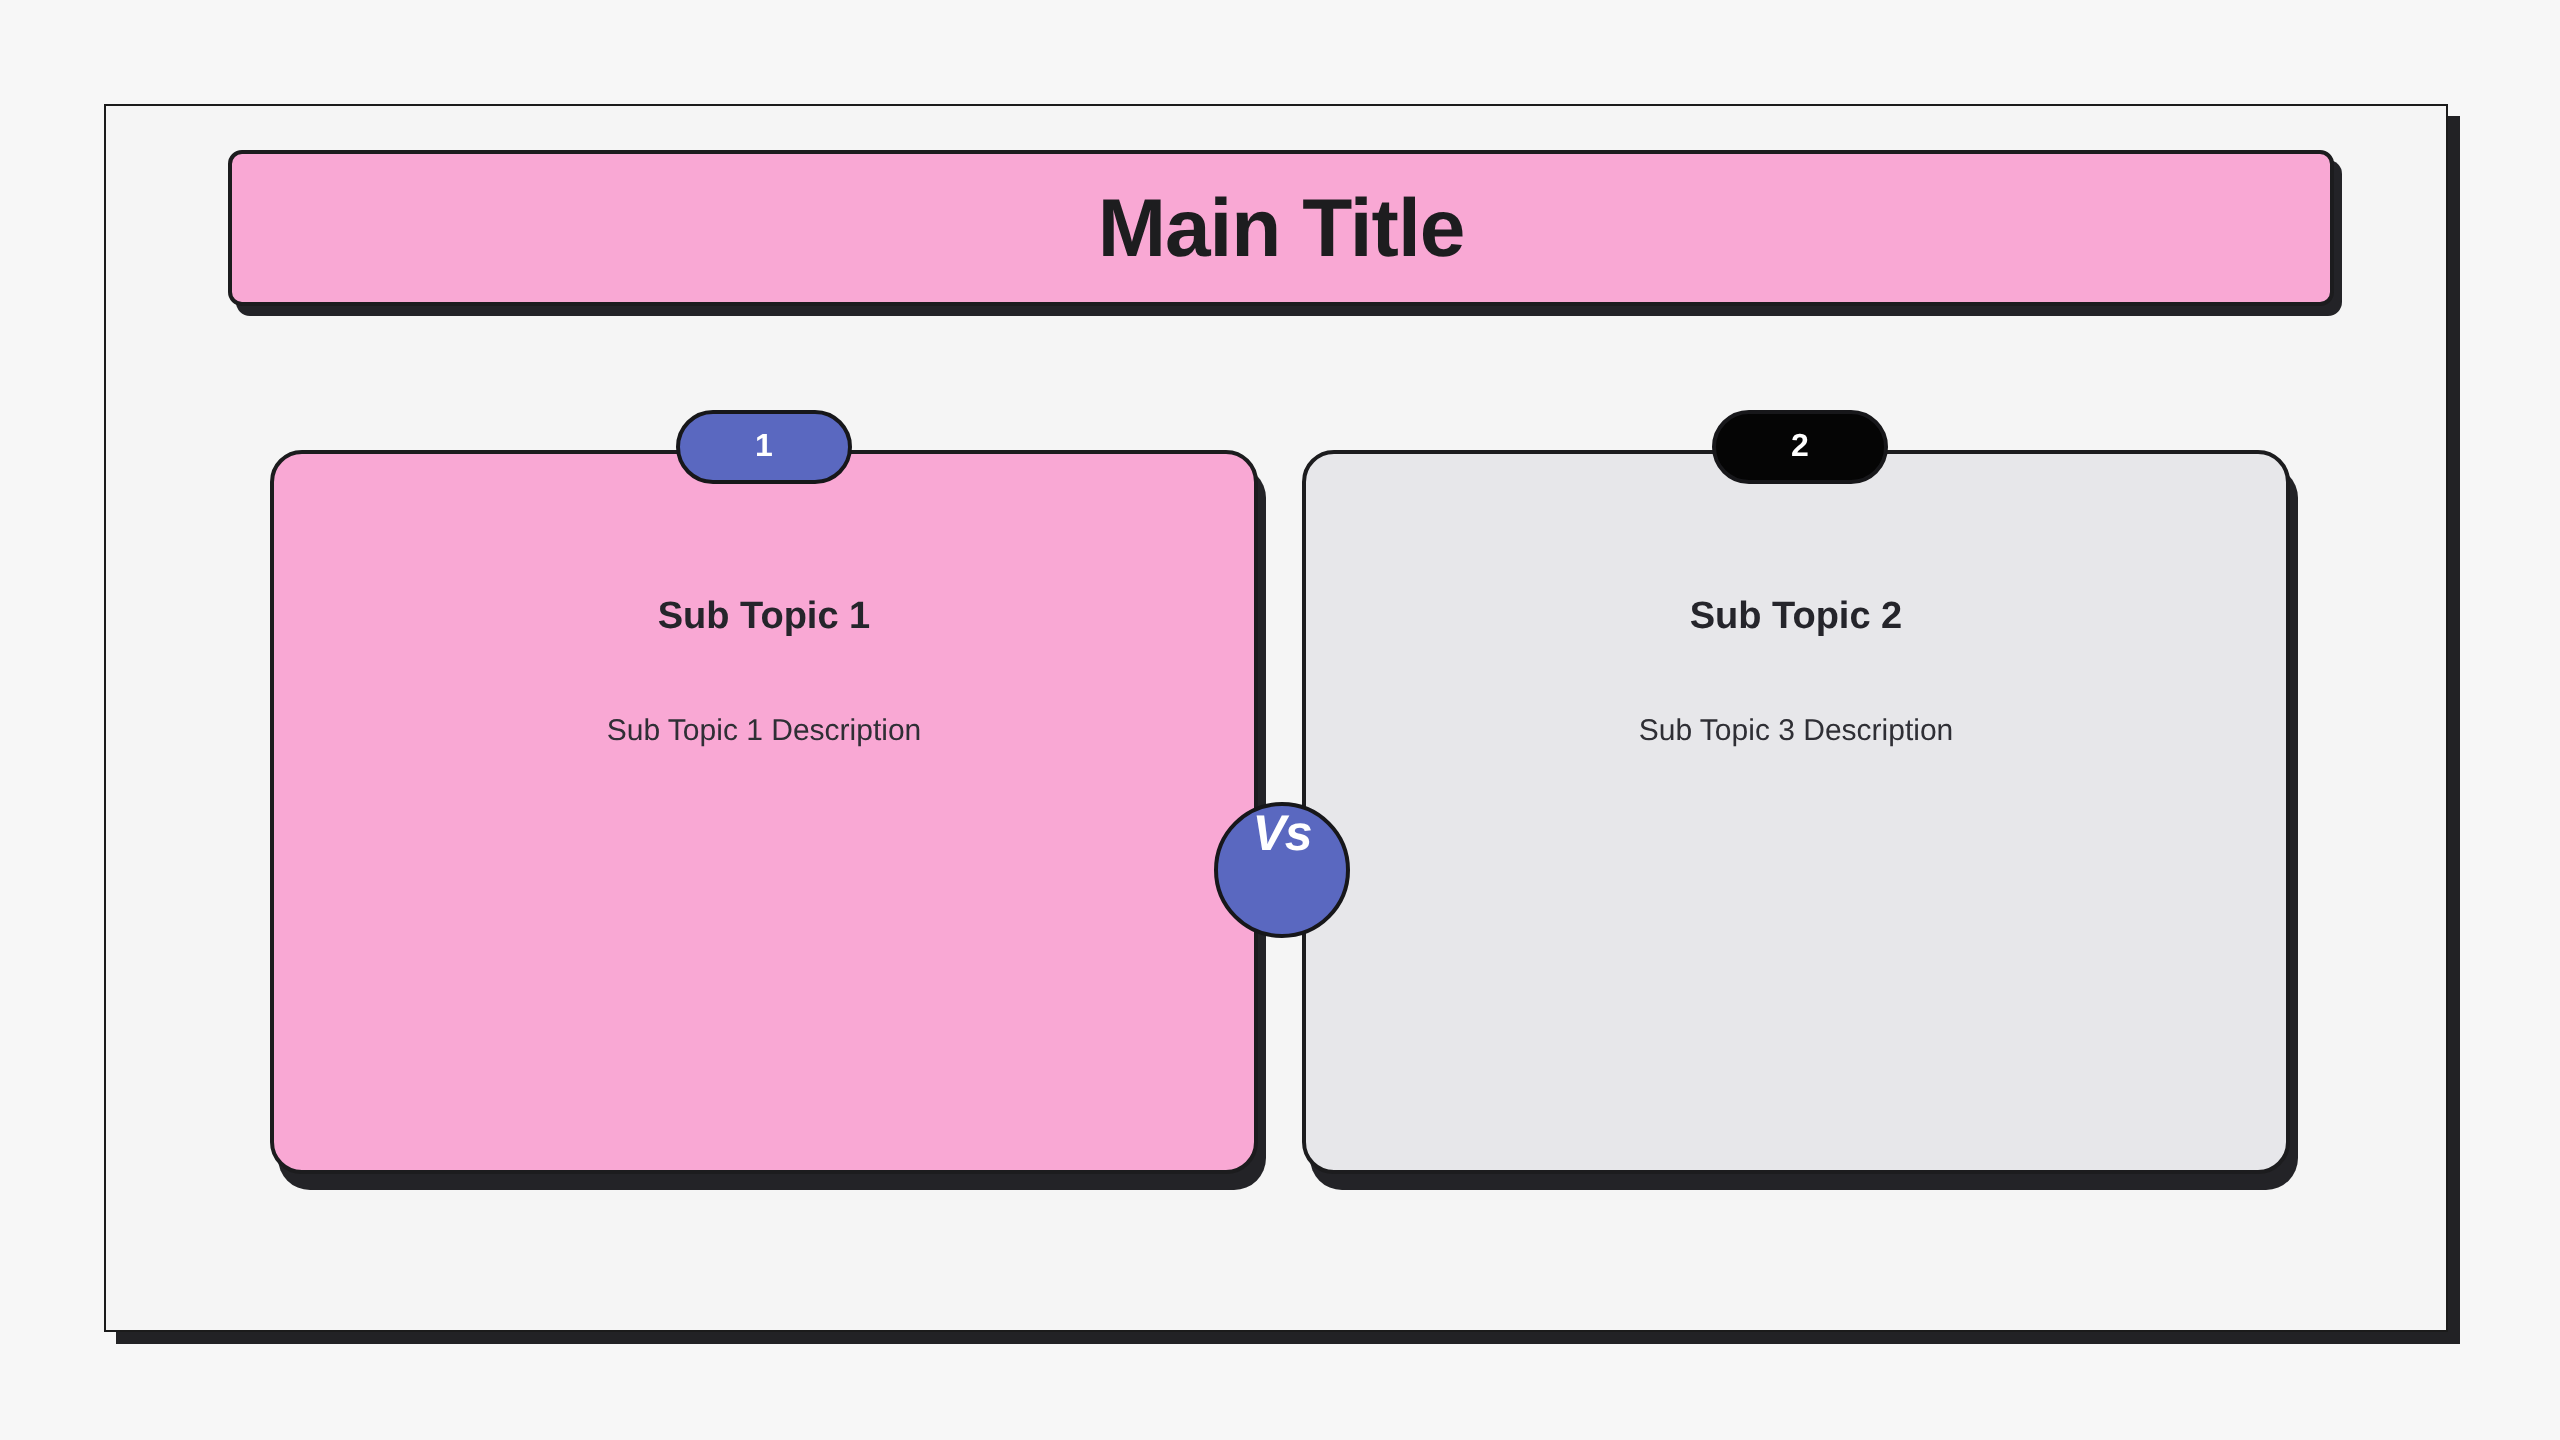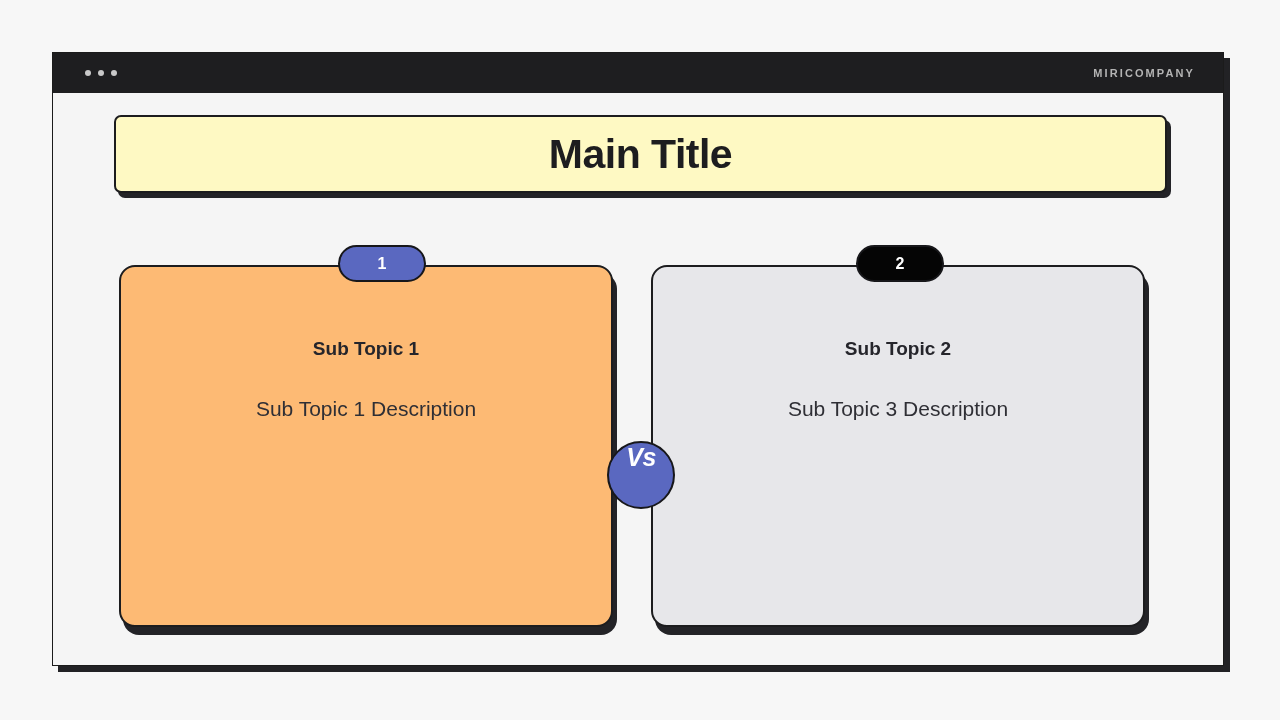--- a/index.html
+++ b/index.html
@@ -67,21 +67,21 @@
     padding: 0;
   }
 
   
   .title-card {
     position: absolute;
     left: 61px;
     top: 22px;
     width: 1053px;
     height: 78px;
-    background: #fef9c3;
+    background: #f9a8d4;
     border: 2px solid #1c1c1e;
     border-radius: 7px;
     display: flex;
     align-items: center;
     justify-content: center;
     box-shadow: 4px 5px 0 0 #232327;
   }
   .title-card h1 {
     font-size: 41px;
     font-weight: 700;
@@ -102,22 +102,22 @@
   .panel {
     position: absolute;
     top: 172px;
     width: 494px;
     height: 362px;
     border: 2.5px solid #1c1c1e;
     border-radius: 16px;
     box-shadow: 4px 8px 0 0 #232327;
   }
   .panel-left {
-    left: 66px;
-    background: #fdba74;
+    left: 82px;
+    background: #f9a8d4;
   }
   .panel-right {
     left: 598px;
     background: #e7e7ea;
   }
 
   .panel-heading {
     position: absolute;
     left: 0;
     right: 0;
@@ -126,21 +126,21 @@
     font-size: 19px;
     font-weight: 700;
     color: #25252b;
   }
   .panel-desc {
     position: absolute;
     left: 0;
     right: 0;
     top: 130px;
     text-align: center;
-    font-size: 21px;
+    font-size: 15px;
     font-weight: 400;
     color: #2f2f35;
   }
 
   
   .badge {
     position: absolute;
     top: 152px;
     width: 88px;
     height: 37px;
@@ -186,28 +186,20 @@
     letter-spacing: -0.5px;
   }
 </style>
 </head>
 <body>
 
 <div class="stage">
 
   <div class="window">
 
-    <div class="window-bar">
-      <div class="dots">
-        <span class="dot"></span>
-        <span class="dot"></span>
-        <span class="dot"></span>
-      </div>
-      <div class="brand">MIRICOMPANY</div>
-    </div>
 
     <div class="canvas">
 
       <div class="title-card">
         <h1>Main Title</h1>
       </div>
 
       <div class="panels">
 
         <div class="panel panel-left">

